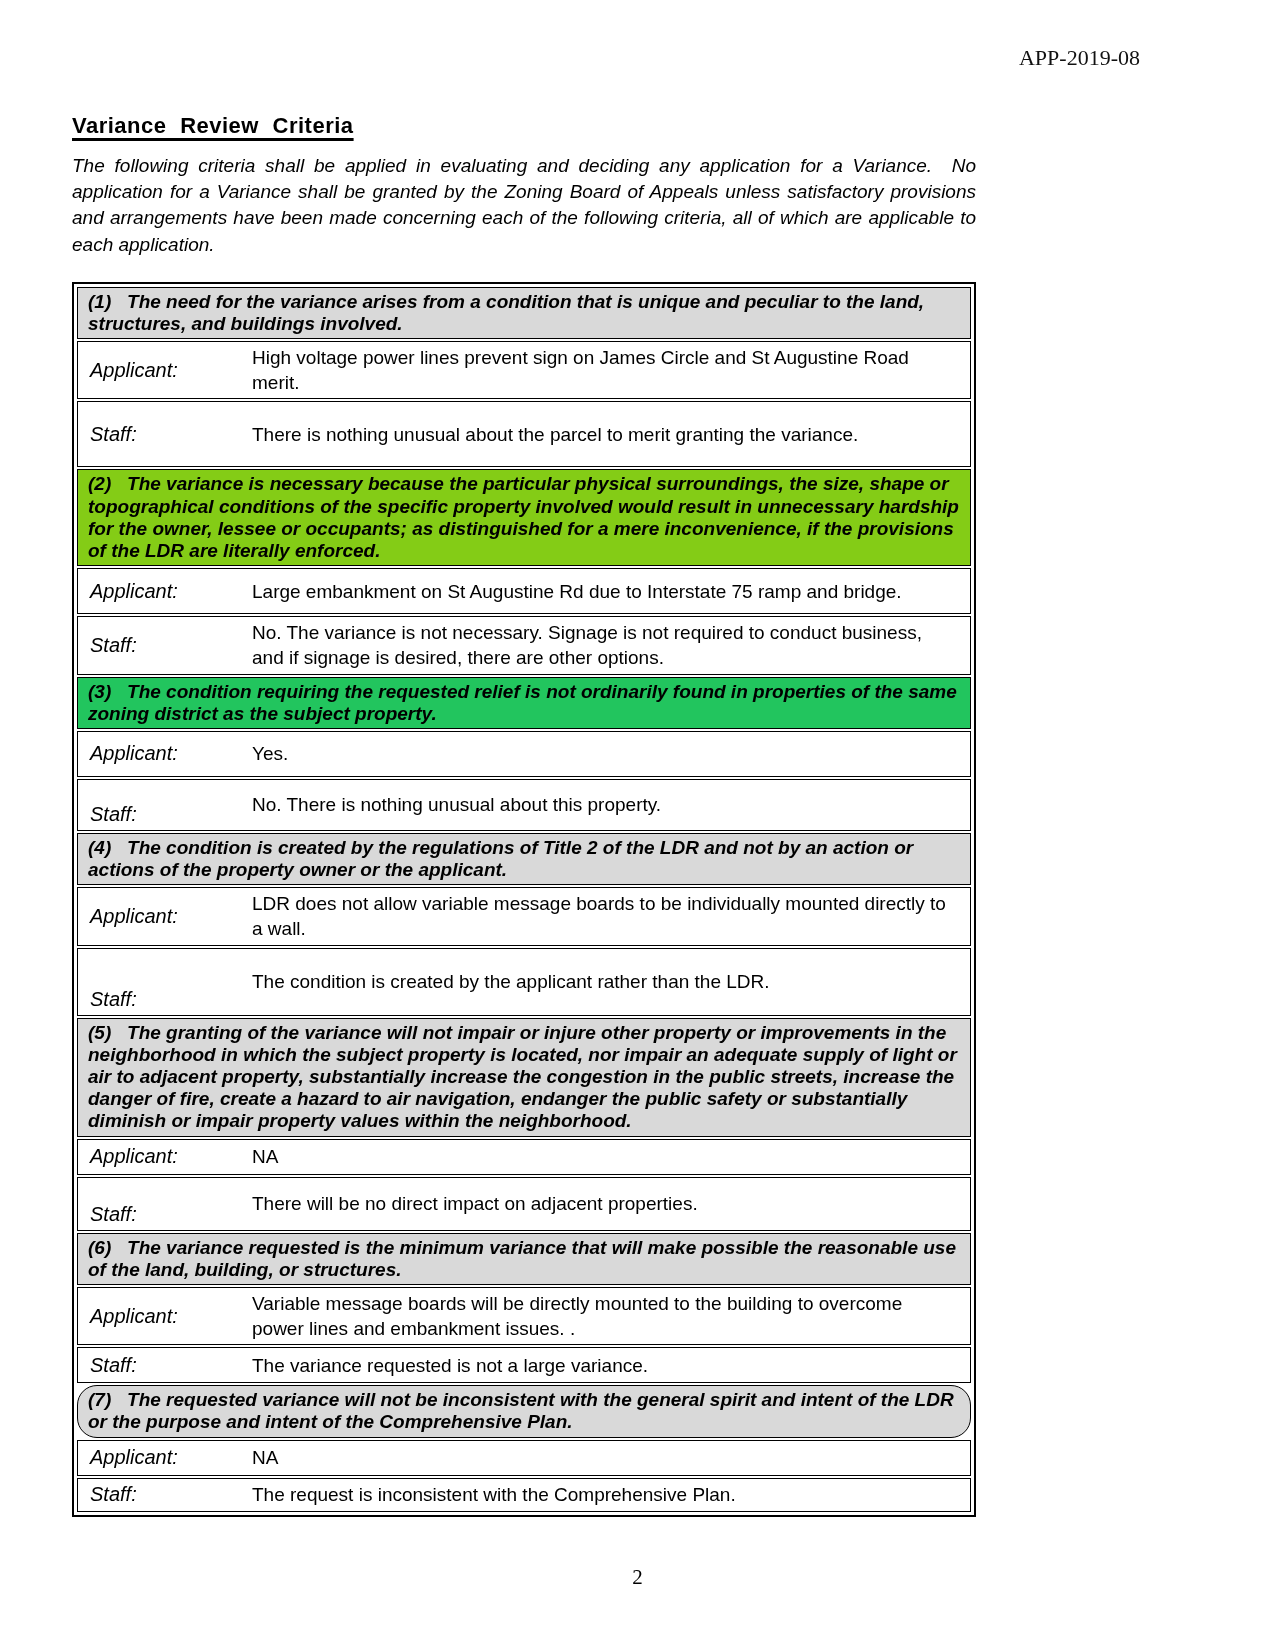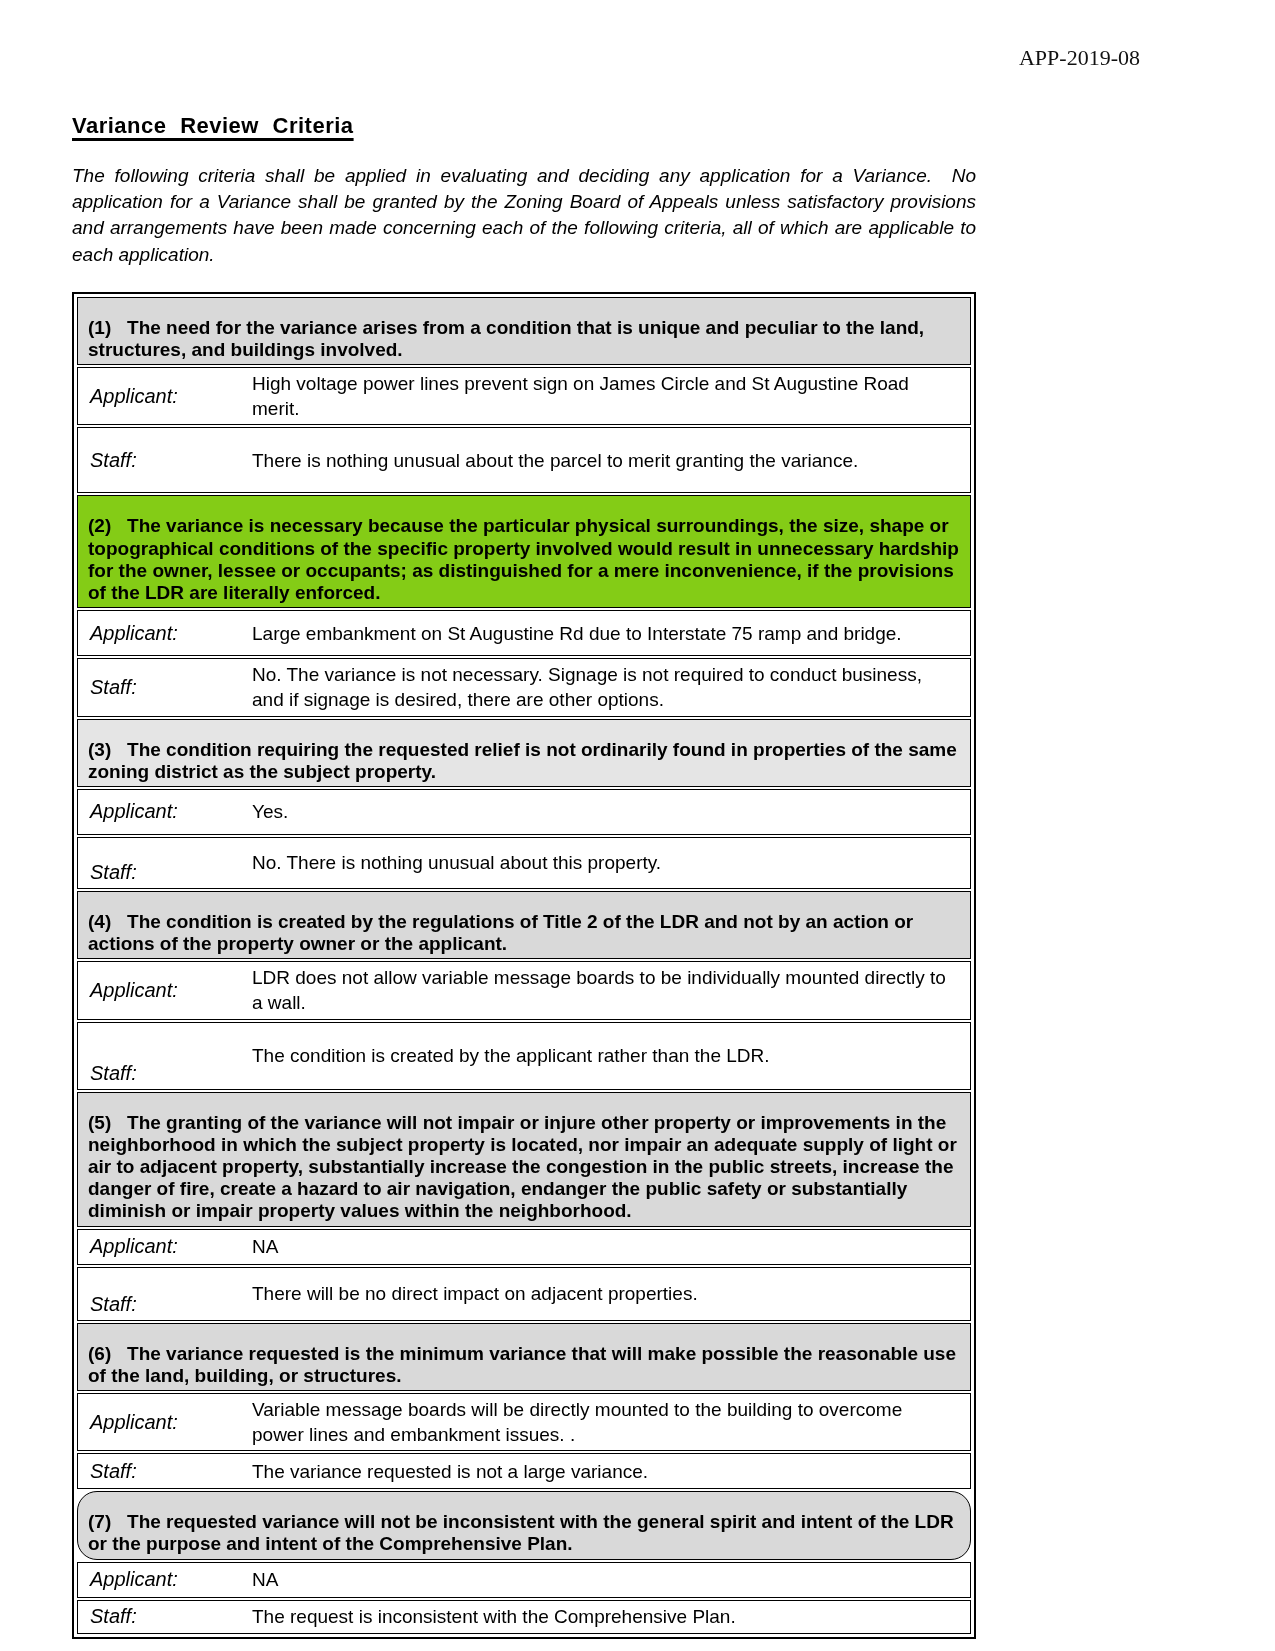--- a/index.html
+++ b/index.html
@@ -26,21 +26,21 @@
     font-size: 22px;
     font-weight: bold;
     letter-spacing: 0.5px;
     word-spacing: 7px;
     text-decoration: underline;
     text-decoration-thickness: 3px;
     text-underline-offset: 5px;
     display: inline-block;
   }
   .intro {
-    margin-top: 24px;
+    margin-top: 14px;
     font-size: 19px;
     font-style: italic;
     line-height: 1.38;
     text-align: justify;
   }
   .tbl {
     margin-top: 24px;
     border: 2px solid #000;
     padding: 3px;
     background: #fff;
@@ -50,22 +50,23 @@
     display: flex;
     align-items: center;
   }
   .row + .row { margin-top: 2px; align-items: center; }
   .row.heading {
     background: #d9d9d9;
   }
   .htext {
     font-size: 19px;
     font-weight: bold;
+    font-style: italic;
     line-height: 1.17;
-    padding: 19px 10px 3px 10px;
+    padding: 3px 10px 3px 10px;
   }
   .row.response { background: #ffffff; }
   .rlabel {
     font-size: 20px;
     font-style: italic;
     width: 164px;
     flex: 0 0 164px;
     padding-left: 12px;
     align-self: center;
   }
@@ -114,21 +115,21 @@
         <div class="htext">(2)&nbsp;&nbsp; The variance is necessary because the particular physical surroundings, the size, shape or topographical conditions of the specific property involved would result in unnecessary hardship for the owner, lessee or occupants; as distinguished for a mere inconvenience, if the provisions of the LDR are literally enforced.</div>
       </div>
       <div class="row response" style="min-height: 46px;">
         <div class="rlabel">Applicant:</div>
         <div class="rtext">Large embankment on St Augustine Rd due to Interstate 75 ramp and bridge.</div>
       </div>
       <div class="row response" style="min-height: 48px;">
         <div class="rlabel">Staff:</div>
         <div class="rtext">No. The variance is not necessary. Signage is not required to conduct business, and if signage is desired, there are other options.</div>
       </div>
-      <div class="row heading" style="min-height: 46px; background: #e5e5e5;">
+      <div class="row heading" style="min-height: 46px; background: #22c55e;">
         <div class="htext">(3)&nbsp;&nbsp; The condition requiring the requested relief is not ordinarily found in properties of the same zoning district as the subject property.</div>
       </div>
       <div class="row response" style="min-height: 46px;">
         <div class="rlabel">Applicant:</div>
         <div class="rtext">Yes.</div>
       </div>
       <div class="row response" style="min-height: 52px;">
         <div class="rlabel bottom">Staff:</div>
         <div class="rtext">No. There is nothing unusual about this property.</div>
       </div>

